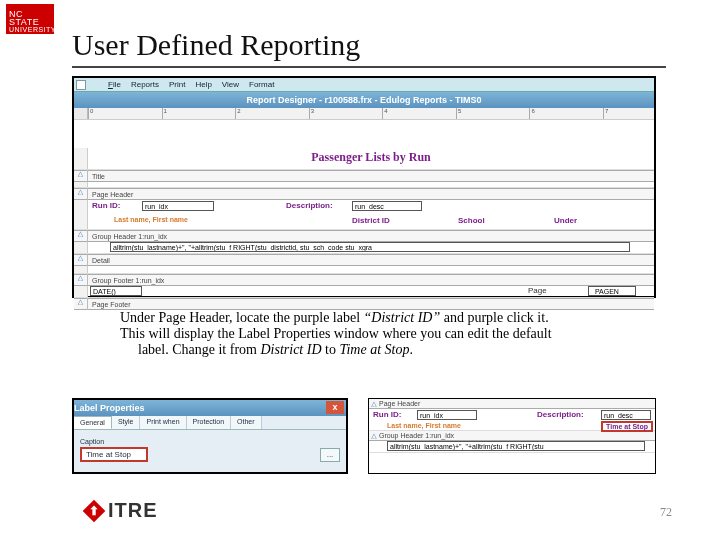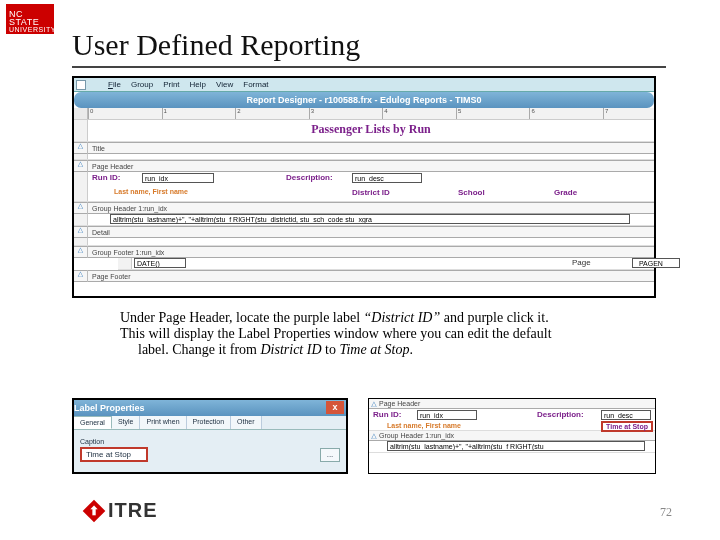--- a/index.html
+++ b/index.html
@@ -12,21 +12,21 @@
   .slide-title { position: absolute; top: 28px; left: 72px; font-family: "Times New Roman", serif; font-size: 30px; color: #111; }
   .title-rule { position: absolute; top: 66px; left: 72px; width: 594px; height: 2px; background: #444; }
 
   
   .rd-window { position: absolute; top: 76px; left: 72px; width: 584px; height: 222px; border: 2px solid #000; background: #fff; }
   .rd-menubar { height: 14px; background: #cfe7ee; border-bottom: 1px solid #6aa; font-size: 8px; display: flex; align-items: center; gap: 10px; padding-left: 34px; position: relative; }
   .rd-menubar .sysbox { position: absolute; left: 2px; top: 2px; width: 10px; height: 10px; background: #fff; border: 1px solid #79a; }
   .rd-menubar span { color: #123; }
   .rd-menubar span u { text-decoration: underline; }
 
-  .rd-titlebar { height: 16px; background: linear-gradient(#7fb4d8,#5a93bf); color: #fff; font-size: 9px; display: flex; align-items: center; justify-content: center; font-weight: bold; border-radius: 7px; }
+  .rd-titlebar { height: 16px; background: linear-gradient(#7fb4d8,#5a93bf); color: #fff; font-size: 9px; display: flex; align-items: center; justify-content: center; font-weight: bold; }
 
   .rd-ruler-row { height: 12px; background: #f2f2f2; border-bottom: 1px solid #ccc; display: flex; }
   .rd-gutter { width: 14px; height: 100%; background: #eaeaea; border-right: 1px solid #bbb; }
   .rd-ruler { flex: 1; position: relative; font-size: 6px; color: #555; }
   .rd-ruler .tick { position: absolute; top: 0; height: 100%; border-left: 1px solid #aaa; padding-left: 1px; }
 
   .band-hdr { height: 12px; display: flex; align-items: center; border-top: 1px solid #aaa; border-bottom: 1px solid #aaa; background: #f6f6f6; font-size: 7px; color: #444; }
   .band-hdr .marker { width: 14px; height: 12px; text-align: center; color: #3a7fbf; border-right: 1px solid #bbb; }
   .band-hdr .name { padding-left: 4px; }
 
@@ -36,21 +36,21 @@
 
   .rpt-title { font-family: "Comic Sans MS", cursive; color: #7b1f8a; font-weight: bold; font-size: 12px; text-align: center; padding: 2px 0 4px 0; }
 
   .fld { position: absolute; border: 1px solid #555; font-size: 7px; padding: 0 2px; height: 10px; line-height: 10px; background: #fff; white-space: nowrap; overflow: hidden; }
   .lbl-purple { position: absolute; color: #7b1f8a; font-weight: bold; font-size: 8px; white-space: nowrap; }
   .lbl-orange { position: absolute; color: #d77a2a; font-size: 7px; font-weight: bold; }
 
   .ph-area { height: 30px; }
   .dt-area { height: 12px; }
   .gf-area { height: 8px; }
-  .pf-area { height: 12px; margin-left: 44px; }
+  .pf-area { height: 12px; }
 
   
   .instr { position: absolute; top: 310px; left: 120px; width: 530px; font-family: "Times New Roman", serif; font-size: 14px; line-height: 16px; }
   .instr .it { font-style: italic; }
   .instr .line2 { padding-left: 18px; display: block; }
 
   
   .lp-dialog { position: absolute; top: 398px; left: 72px; width: 276px; height: 76px; border: 2px solid #000; background: #e4eef4; }
   .lp-titlebar { height: 16px; background: linear-gradient(#7fb4d8,#5a93bf); display: flex; align-items: center; color: #fff; font-weight: bold; font-size: 9px; position: relative; }
   .lp-close { position: absolute; right: 2px; top: 1px; width: 18px; height: 13px; background: #d5553a; color: #fff; text-align: center; font-size: 9px; line-height: 12px; font-weight: bold; }
@@ -86,21 +86,21 @@
   <div class="l2">UNIVERSITY</div>
 </div>
 
 <div class="slide-title">User Defined Reporting</div>
 <div class="title-rule"></div>
 
 <div class="rd-window">
   <div class="rd-menubar">
     <div class="sysbox"></div>
     <span><u>F</u>ile</span>
-    <span>Group</span>
+    <span>Reports</span>
     <span>Print</span>
     <span>Help</span>
     <span>View</span>
     <span>Format</span>
   </div>
   <div class="rd-titlebar">Report Designer - r100588.frx - Edulog Reports - TIMS0</div>
 
   <div class="rd-ruler-row">
     <div class="rd-gutter"></div>
     <div class="rd-ruler">
@@ -108,21 +108,21 @@
       <div class="tick" style="left:13%"><span>1</span></div>
       <div class="tick" style="left:26%"><span>2</span></div>
       <div class="tick" style="left:39%"><span>3</span></div>
       <div class="tick" style="left:52%"><span>4</span></div>
       <div class="tick" style="left:65%"><span>5</span></div>
       <div class="tick" style="left:78%"><span>6</span></div>
       <div class="tick" style="left:91%"><span>7</span></div>
     </div>
   </div>
 
-  <div class="band-area" style="height:22px;">
+  <div class="band-area" style="height:22px;margin-top:28px;">
     <div class="vr"></div>
     <div class="content">
       <div class="rpt-title">Passenger Lists by Run</div>
     </div>
   </div>
   <div class="band-hdr">
     <div class="marker">△</div>
       <div class="name">Title</div>
   </div>
 
@@ -138,21 +138,21 @@
   <div class="band-area ph-area">
     <div class="vr"></div>
     <div class="content">
       <div class="lbl-purple" style="left:4px; top:1px;">Run ID:</div>
       <div class="fld" style="left:54px; top:1px; width:72px;">run_idx</div>
       <div class="lbl-purple" style="left:198px; top:1px;">Description:</div>
       <div class="fld" style="left:264px; top:1px; width:70px;">run_desc</div>
       <div class="lbl-orange" style="left:26px; top:16px;">Last name, First name</div>
       <div class="lbl-purple" style="left:264px; top:16px;">District ID</div>
       <div class="lbl-purple" style="left:370px; top:16px;">School</div>
-      <div class="lbl-purple" style="left:466px; top:16px;">Grade</div>
+      <div class="lbl-purple" style="left:466px; top:16px;">Under</div>
     </div>
   </div>
   <div class="band-hdr">
     <div class="marker">△</div>
       <div class="name">Group Header 1:run_idx</div>
   </div>
 
   <div class="band-area dt-area">
     <div class="vr"></div>
     <div class="content">

